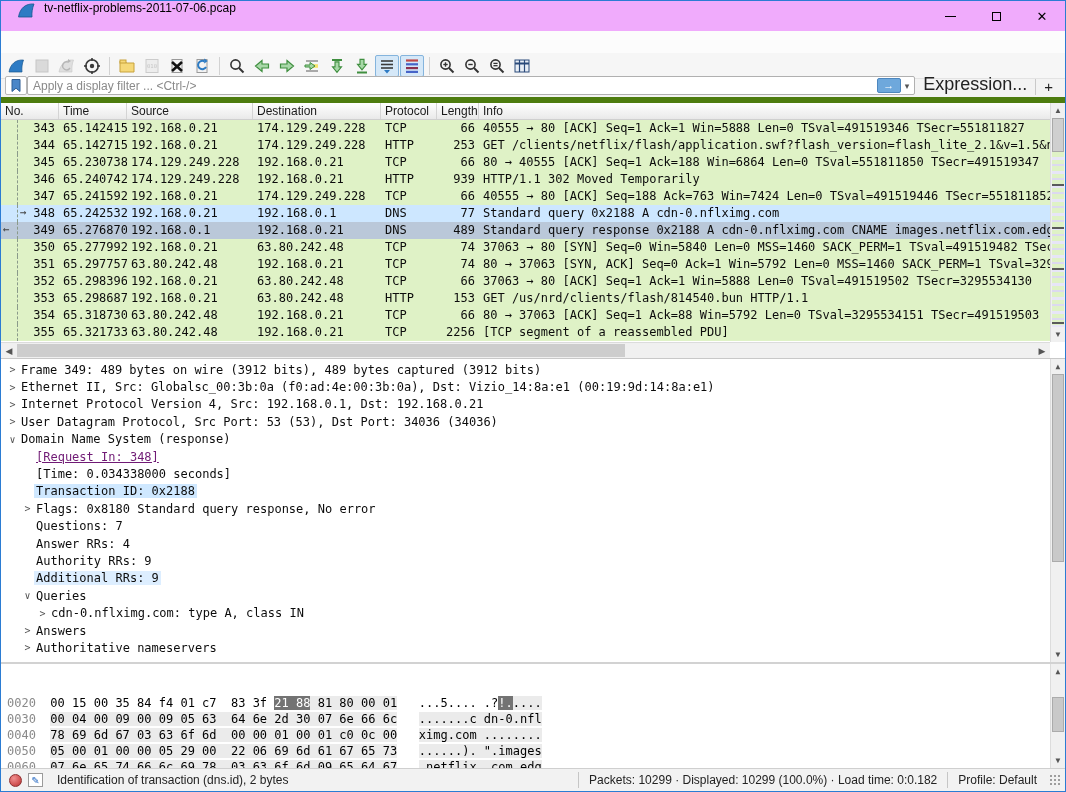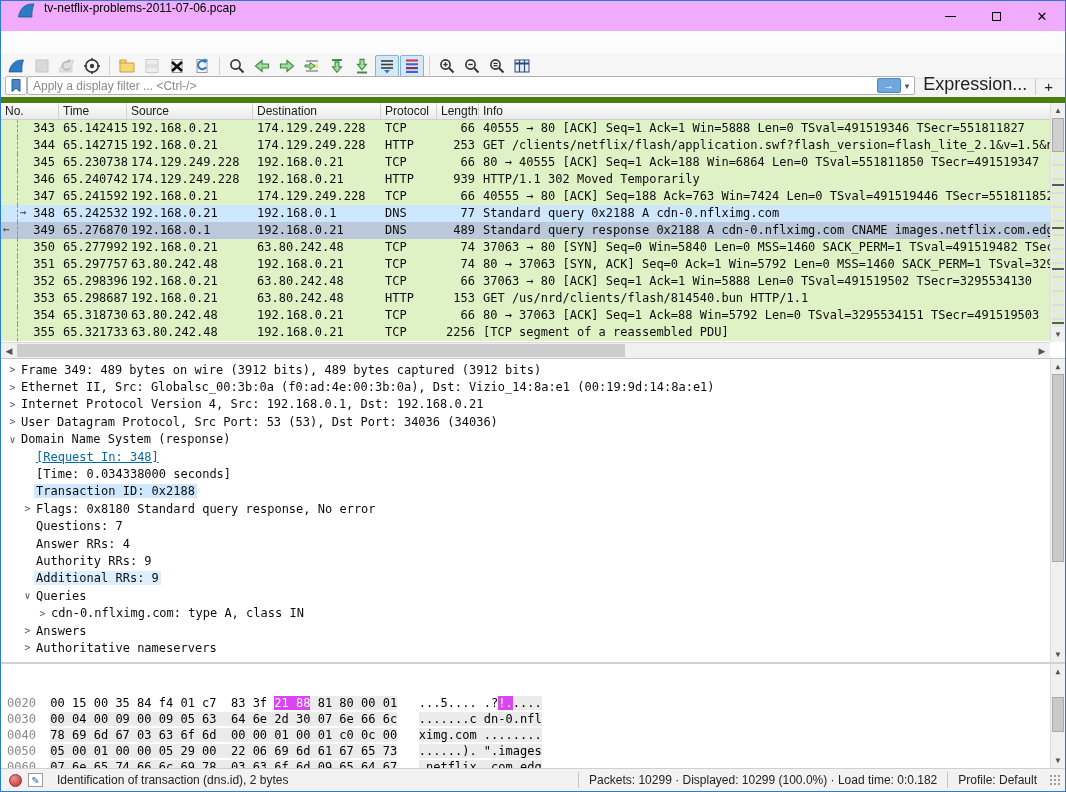--- a/index.html
+++ b/index.html
@@ -74,38 +74,38 @@
   
   .detail { flex:1 1 auto; position:relative; background:#fff; overflow:hidden;
     font-family:"DejaVu Sans Mono",monospace; font-size:12px; }
   .drows { position:absolute; inset:2px 15px 0 0; overflow:hidden; }
   .drow { height:17.4px; white-space:pre; display:flex; align-items:center; color:#0c0c0c; }
   .dexp { width:13px; flex:0 0 13px; text-align:center; color:#555; font-size:10px; }
   .drow.l1 { padding-left:5px; } .drow.l2 { padding-left:20px; } .drow.l3 { padding-left:35px; }
   .dtext { padding:0 2px; }
   .dtext.sel { background:#cfe8ff; }
   .dtext.hl { background:#ddeeff; }
-  .dtext.link { color:#0369a1; text-decoration:underline; }
+  .dtext.link { color:#701a75; text-decoration:underline; }
   .vscroll { position:absolute; top:0; right:0; bottom:0; width:15px; background:#f0f0f0; border-left:1px solid #dcdcdc; }
   .vs-arrow { height:15px; display:flex; align-items:center; justify-content:center; font-size:8px; color:#555; }
   .vs-arrow.bottom { position:absolute; bottom:0; left:0; right:0; }
   .vs-thumb { margin:0 1px; background:#c9c9c9; border:1px solid #ababab; }
   .detail .vs-thumb { height:62%; }
   .hexpane .vs-thumb { height:34%; margin-top:18px; }
 
   .splitter { flex:0 0 2px; background:#d2d2d2; }
 
   
   .hexpane { flex:0 0 104px; position:relative; background:#fff; overflow:hidden;
     font-family:"DejaVu Sans Mono",monospace; font-size:12px; }
   .hexrows { position:absolute; inset:3px 15px 0 6px; overflow:hidden; white-space:pre; }
   .hexrow { height:16px; line-height:16px; }
   .hoff { color:#8a8a8a; }
   .hseg1 { background:#fff; }
-  .hsel { background:#d946ef; color:#fff; }
+  .hsel { background:#737373; color:#fff; }
   .hseg3 { background:#ebebeb; }
 
   
   .statusbar { flex:0 0 23px; background:#f2f2f2; border-top:1px solid #cfcfcf; display:flex; align-items:center; font-size:12px; color:#222; padding:0 4px; }
   .expert-dot { width:13px; height:13px; border-radius:50%; background:radial-gradient(circle at 35% 30%, #f09090, #d05050 65%, #a03030); border:1px solid #903030; margin:0 6px 0 4px; }
   .comment-ic { width:15px; height:14px; border:1px solid #9a9a9a; background:#fff; margin-right:14px; position:relative; font-size:10px; color:#2a6cc4; display:flex; align-items:center; justify-content:center; }
   .sb-left { flex:1; display:flex; align-items:center; }
   .sb-group { display:flex; align-items:center; border-left:1px solid #c6c6c6; padding:0 10px; height:16px; }
   .resize-grip { width:12px; height:12px; margin-left:2px;
     background-image:radial-gradient(#9e9e9e 30%, transparent 32%); background-size:4px 4px; background-position:bottom right; }

